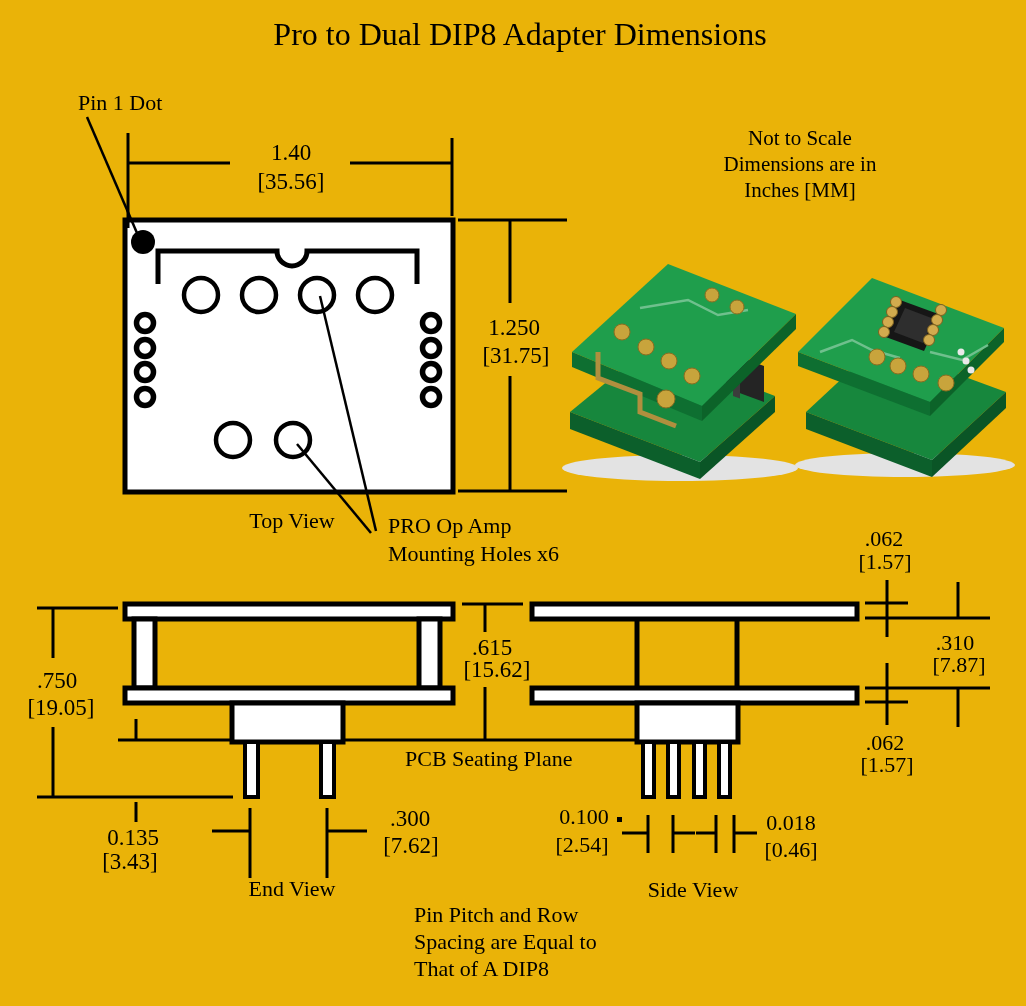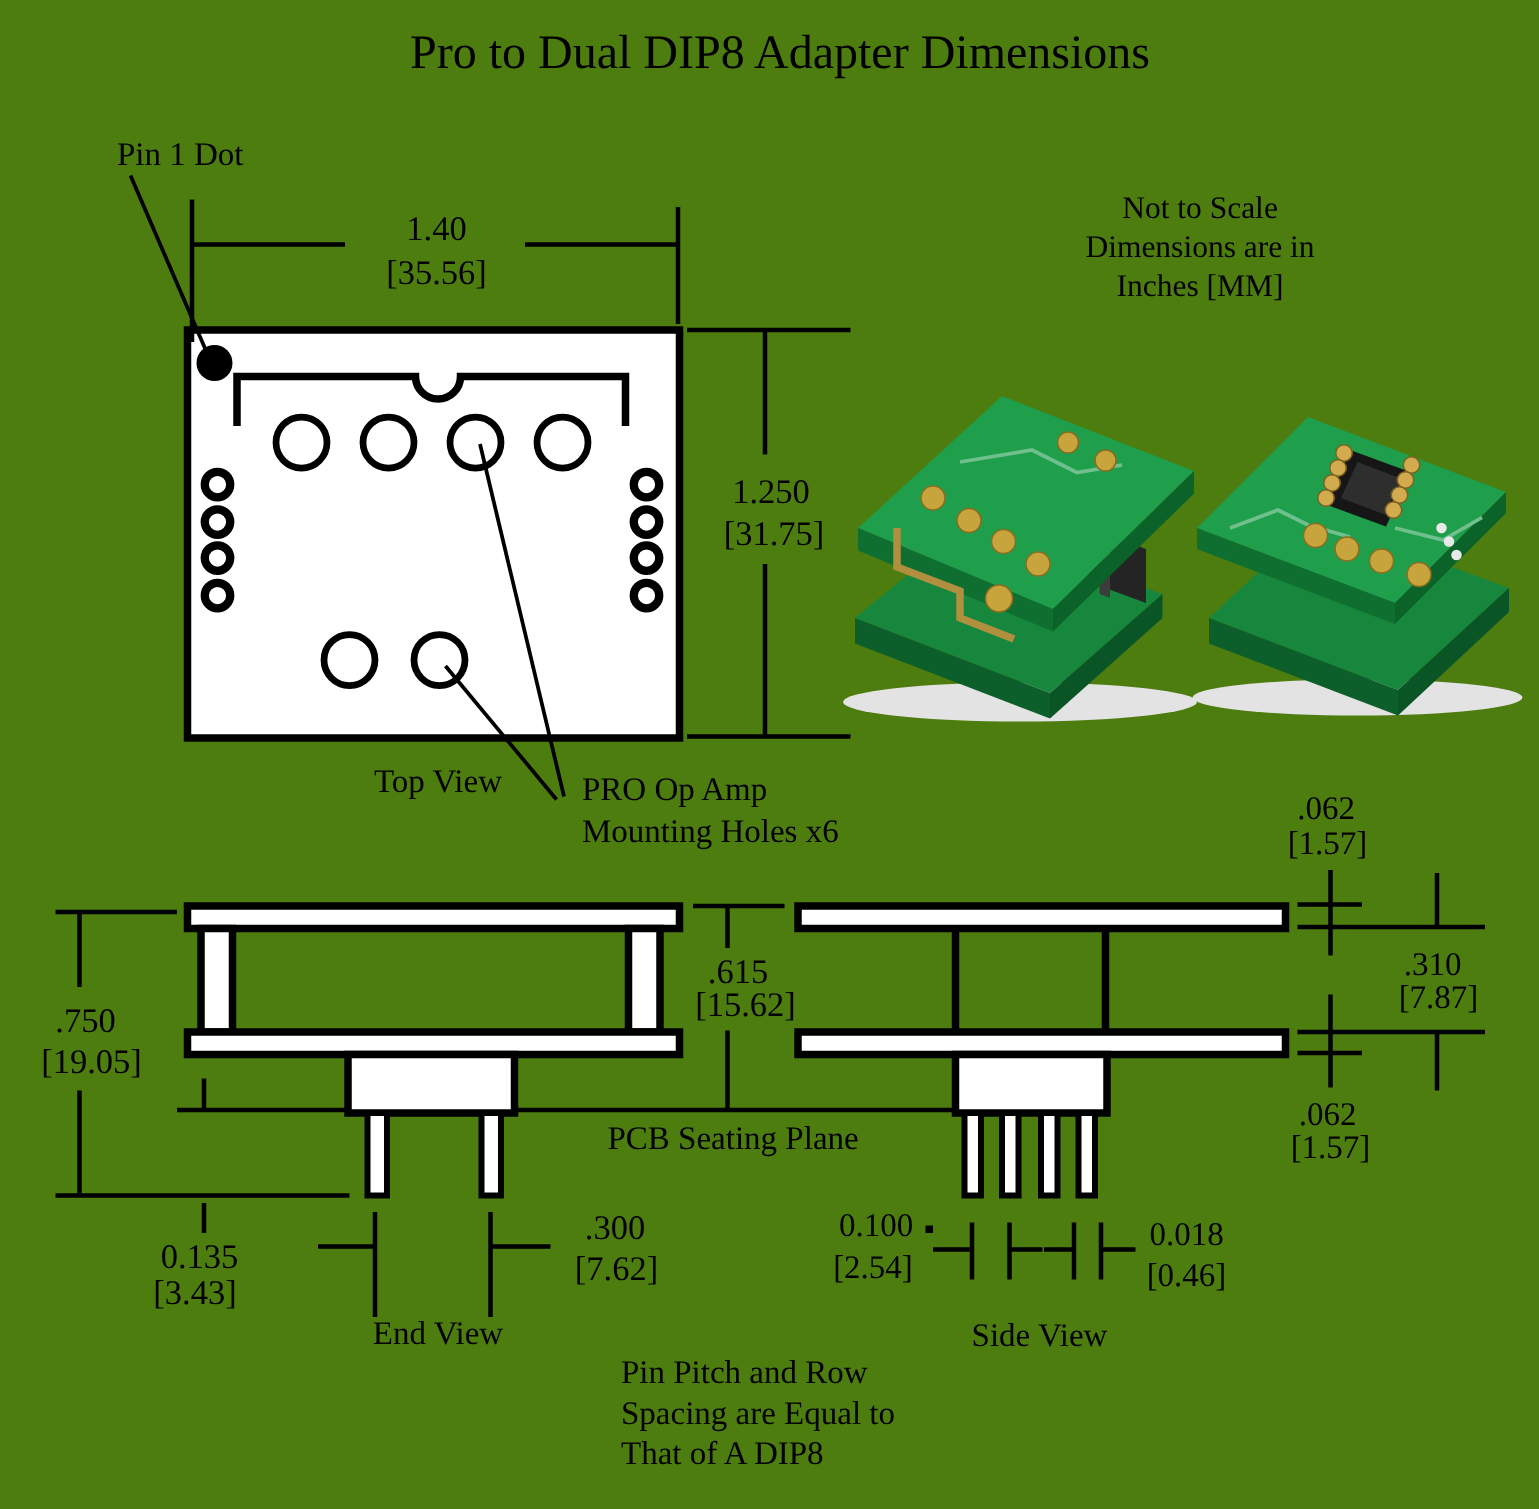--- a/index.html
+++ b/index.html
@@ -1,16 +1,16 @@
 <!DOCTYPE html>
 <html><head>
 <meta charset="utf-8">
 <style>
   html,body{margin:0;padding:0;background:#ffffff;}
-  .canvas{position:relative;width:1026px;height:1006px;background:#4d7c0f;overflow:hidden;
+  .canvas{position:relative;width:1026px;height:1006px;background:#eab308;overflow:hidden;
           font-family:"Liberation Serif", serif;}
   svg{position:absolute;left:0;top:0;}
   text{fill:#000;font-family:"Liberation Serif", serif;}
   .t-title{font-size:32px;}
   .t-note{font-size:21px;}
   .t-dim{font-size:23px;}
   .t-dim-s{font-size:22px;}
   .t-label{font-size:22px;}
   .ln{stroke:#000;stroke-width:3;fill:none;}
   .ln-thin{stroke:#000;stroke-width:2.5;fill:none;}

